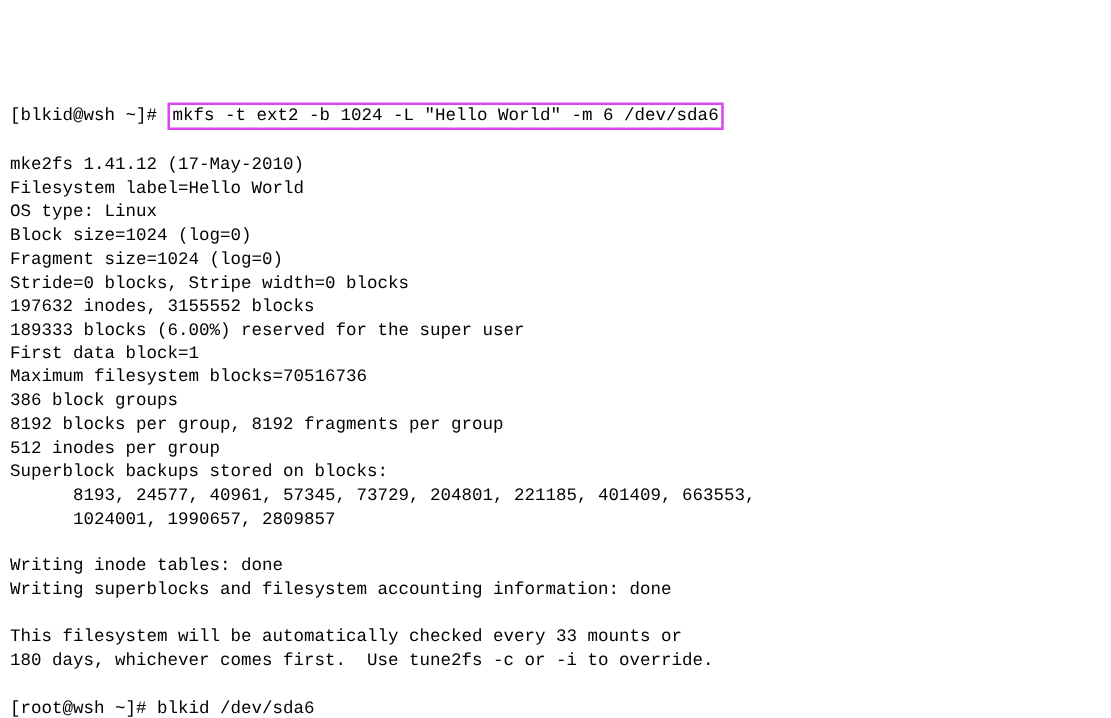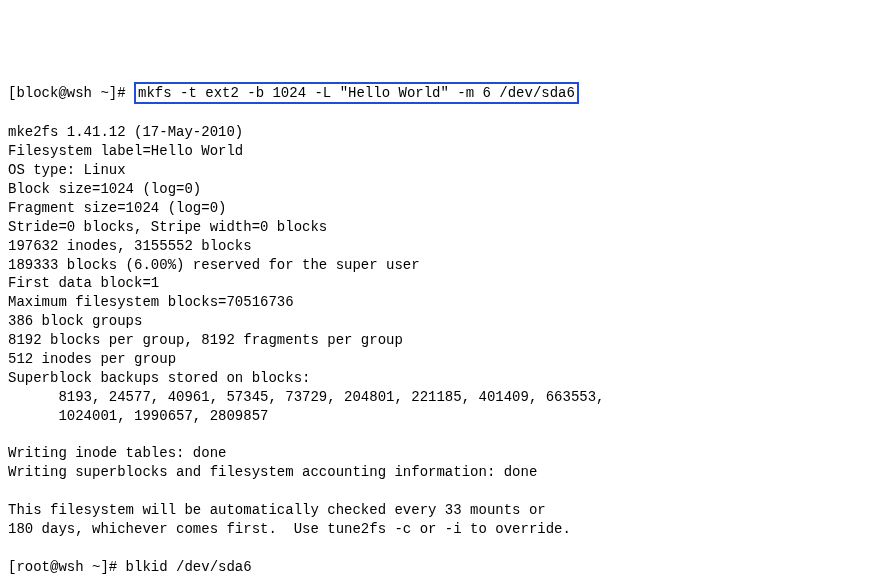--- a/index.html
+++ b/index.html
@@ -10,31 +10,31 @@
     line-height: 1.35;
     background: #fff;
     color: #000;
     white-space: pre;
     width: 889px;
     box-sizing: border-box;
     position: relative;
   }
   .line { white-space: pre; }
   .redbox {
-    border: 2px solid #1d4ed8;
+    border: 2px solid #d946ef;
     padding: 0 2px;
     display: inline-block;
   }
 </style>
 </head>
 <body>
 
 
 
-<div class="line"><span>[block@wsh ~]# </span><span class="redbox">mkfs -t ext2 -b 1024 -L "Hello World" -m 6 /dev/sda6</span></div>
+<div class="line"><span>[blkid@wsh ~]# </span><span class="redbox">mkfs -t ext2 -b 1024 -L "Hello World" -m 6 /dev/sda6</span></div>
 <div id="out-block"><div class="line">mke2fs 1.41.12 (17-May-2010)</div><div class="line">Filesystem label=Hello World</div><div class="line">OS type: Linux</div><div class="line">Block size=1024 (log=0)</div><div class="line">Fragment size=1024 (log=0)</div><div class="line">Stride=0 blocks, Stripe width=0 blocks</div><div class="line">197632 inodes, 3155552 blocks</div><div class="line">189333 blocks (6.00%) reserved for the super user</div><div class="line">First data block=1</div><div class="line">Maximum filesystem blocks=70516736</div><div class="line">386 block groups</div><div class="line">8192 blocks per group, 8192 fragments per group</div><div class="line">512 inodes per group</div><div class="line">Superblock backups stored on blocks:</div><div class="line">      8193, 24577, 40961, 57345, 73729, 204801, 221185, 401409, 663553,</div><div class="line">      1024001, 1990657, 2809857</div><div class="line">&nbsp;</div><div class="line">Writing inode tables: done</div><div class="line">Writing superblocks and filesystem accounting information: done</div><div class="line">&nbsp;</div><div class="line">This filesystem will be automatically checked every 33 mounts or</div><div class="line">180 days, whichever comes first.  Use tune2fs -c or -i to override.</div></div>
 <div class="line">[root@wsh ~]# blkid /dev/sda6</div>
 
 
 
 
 
 
 
 

